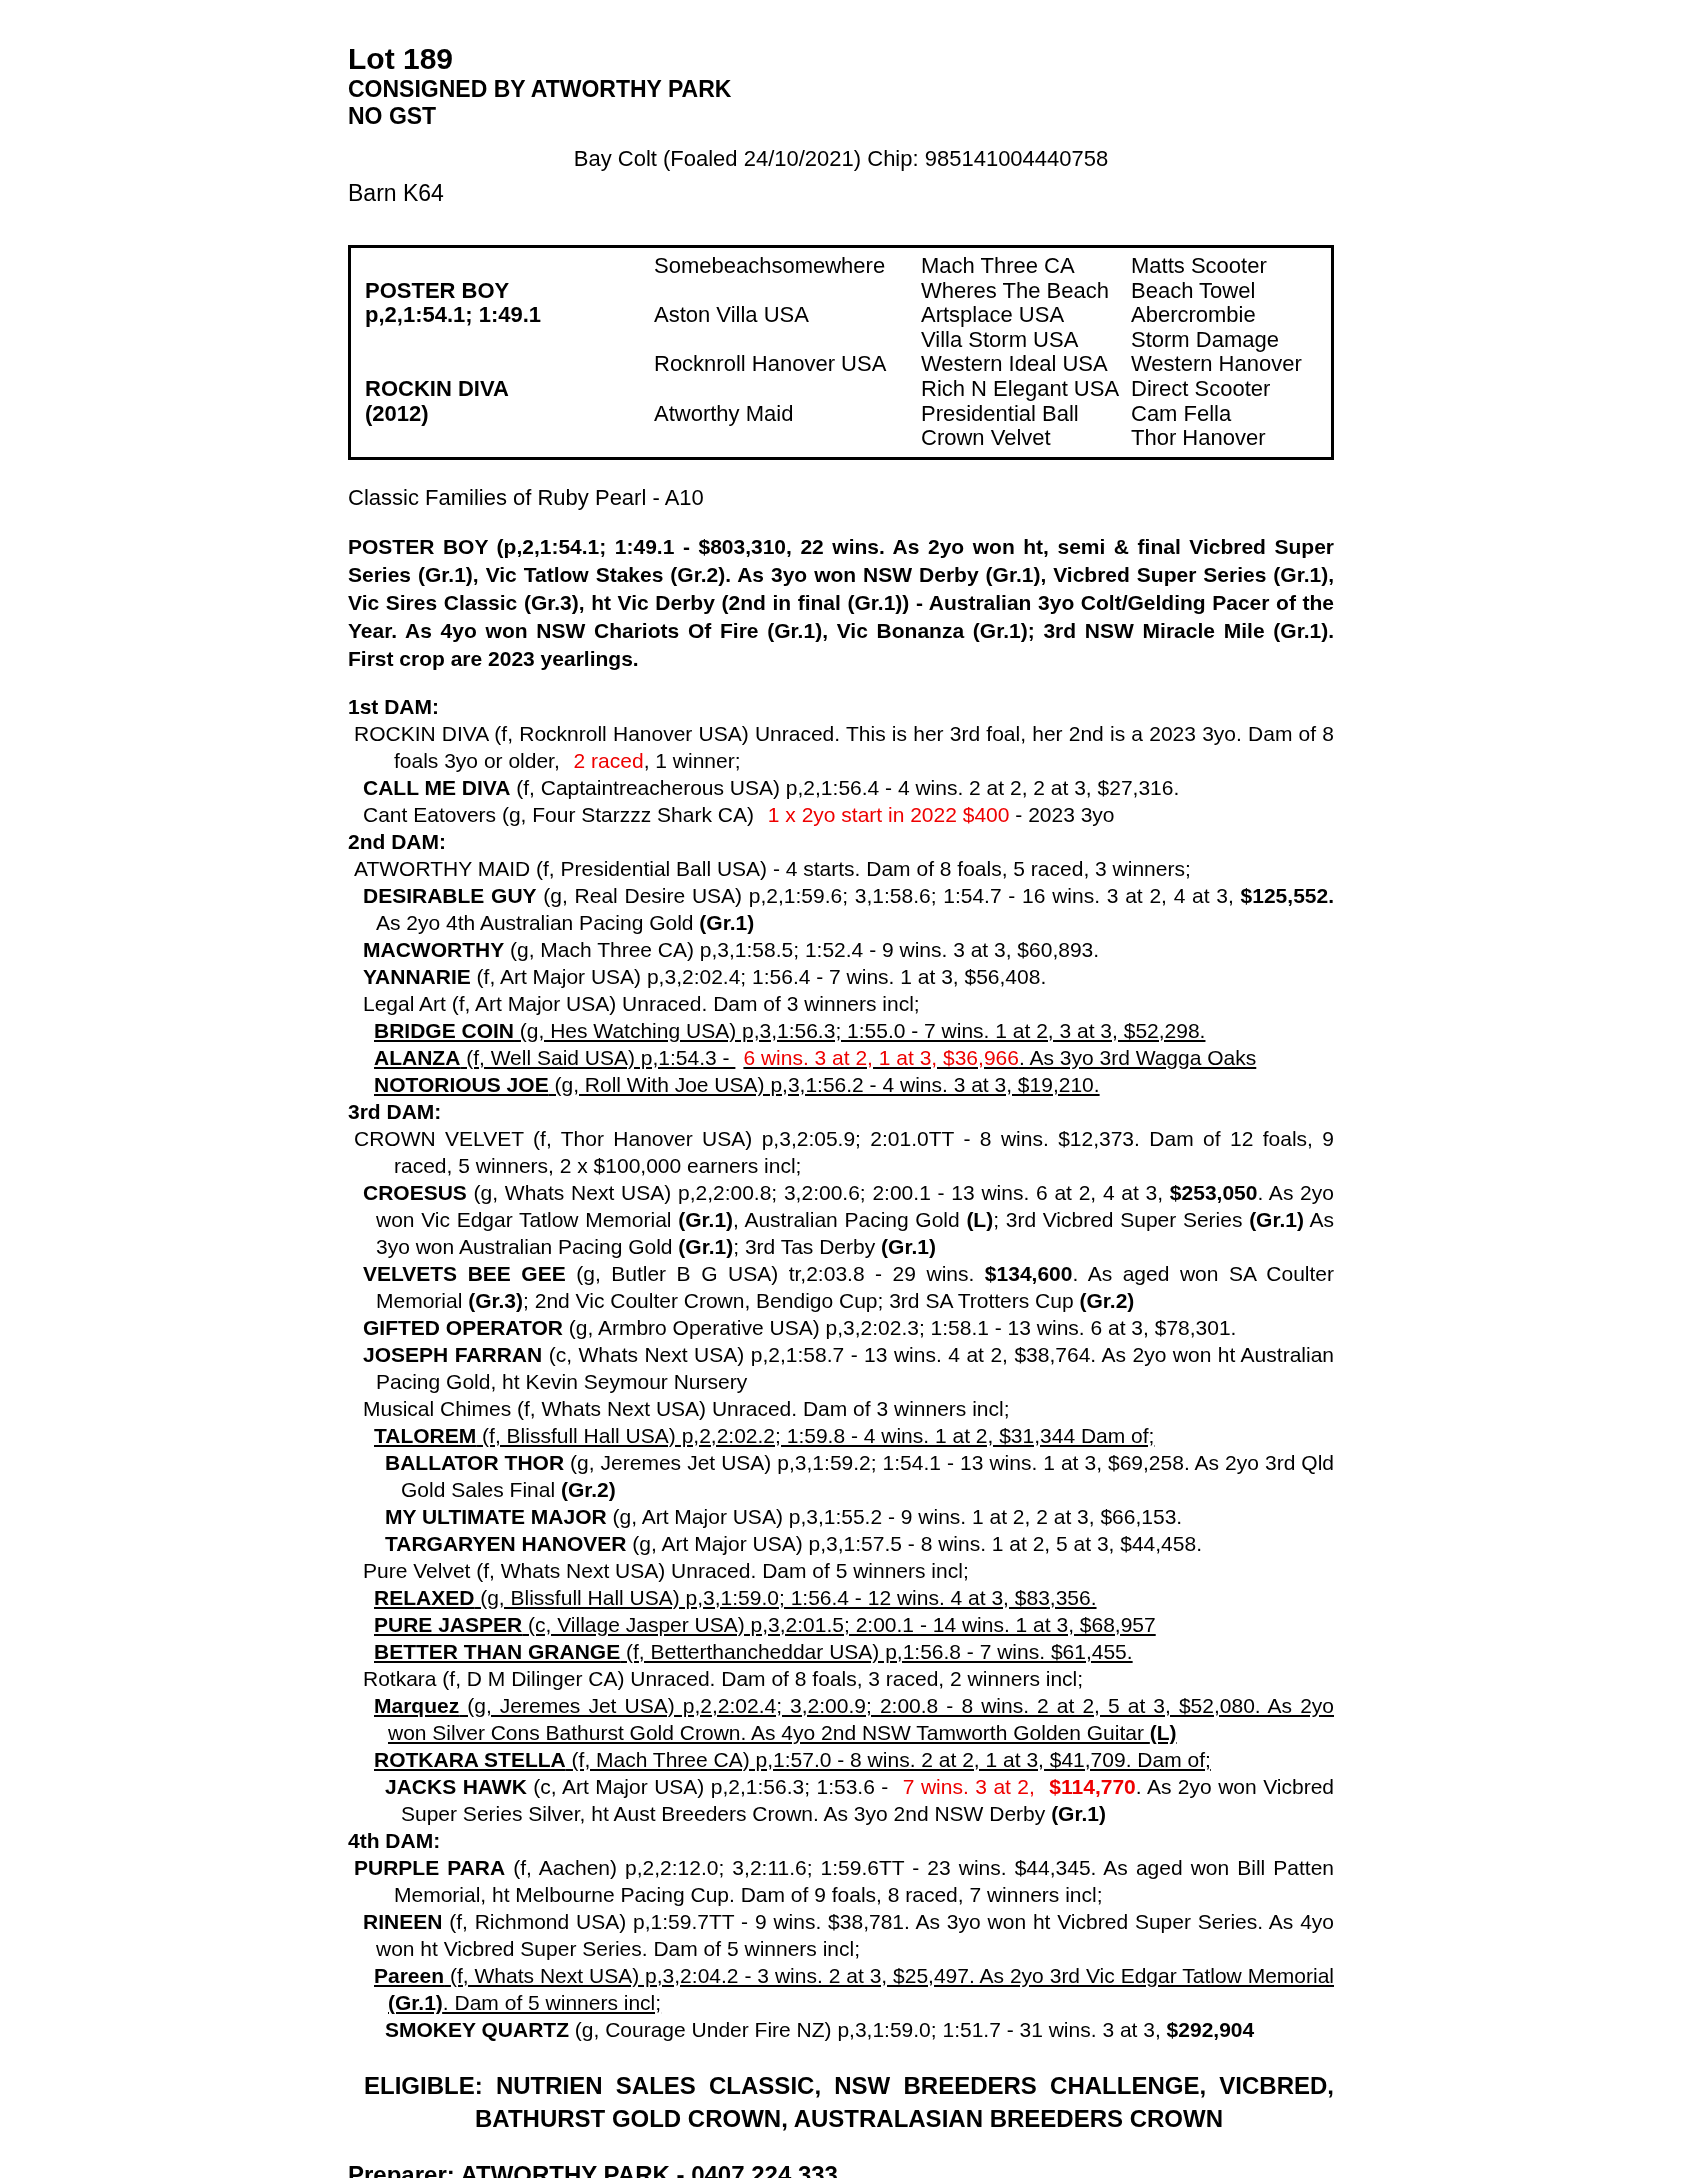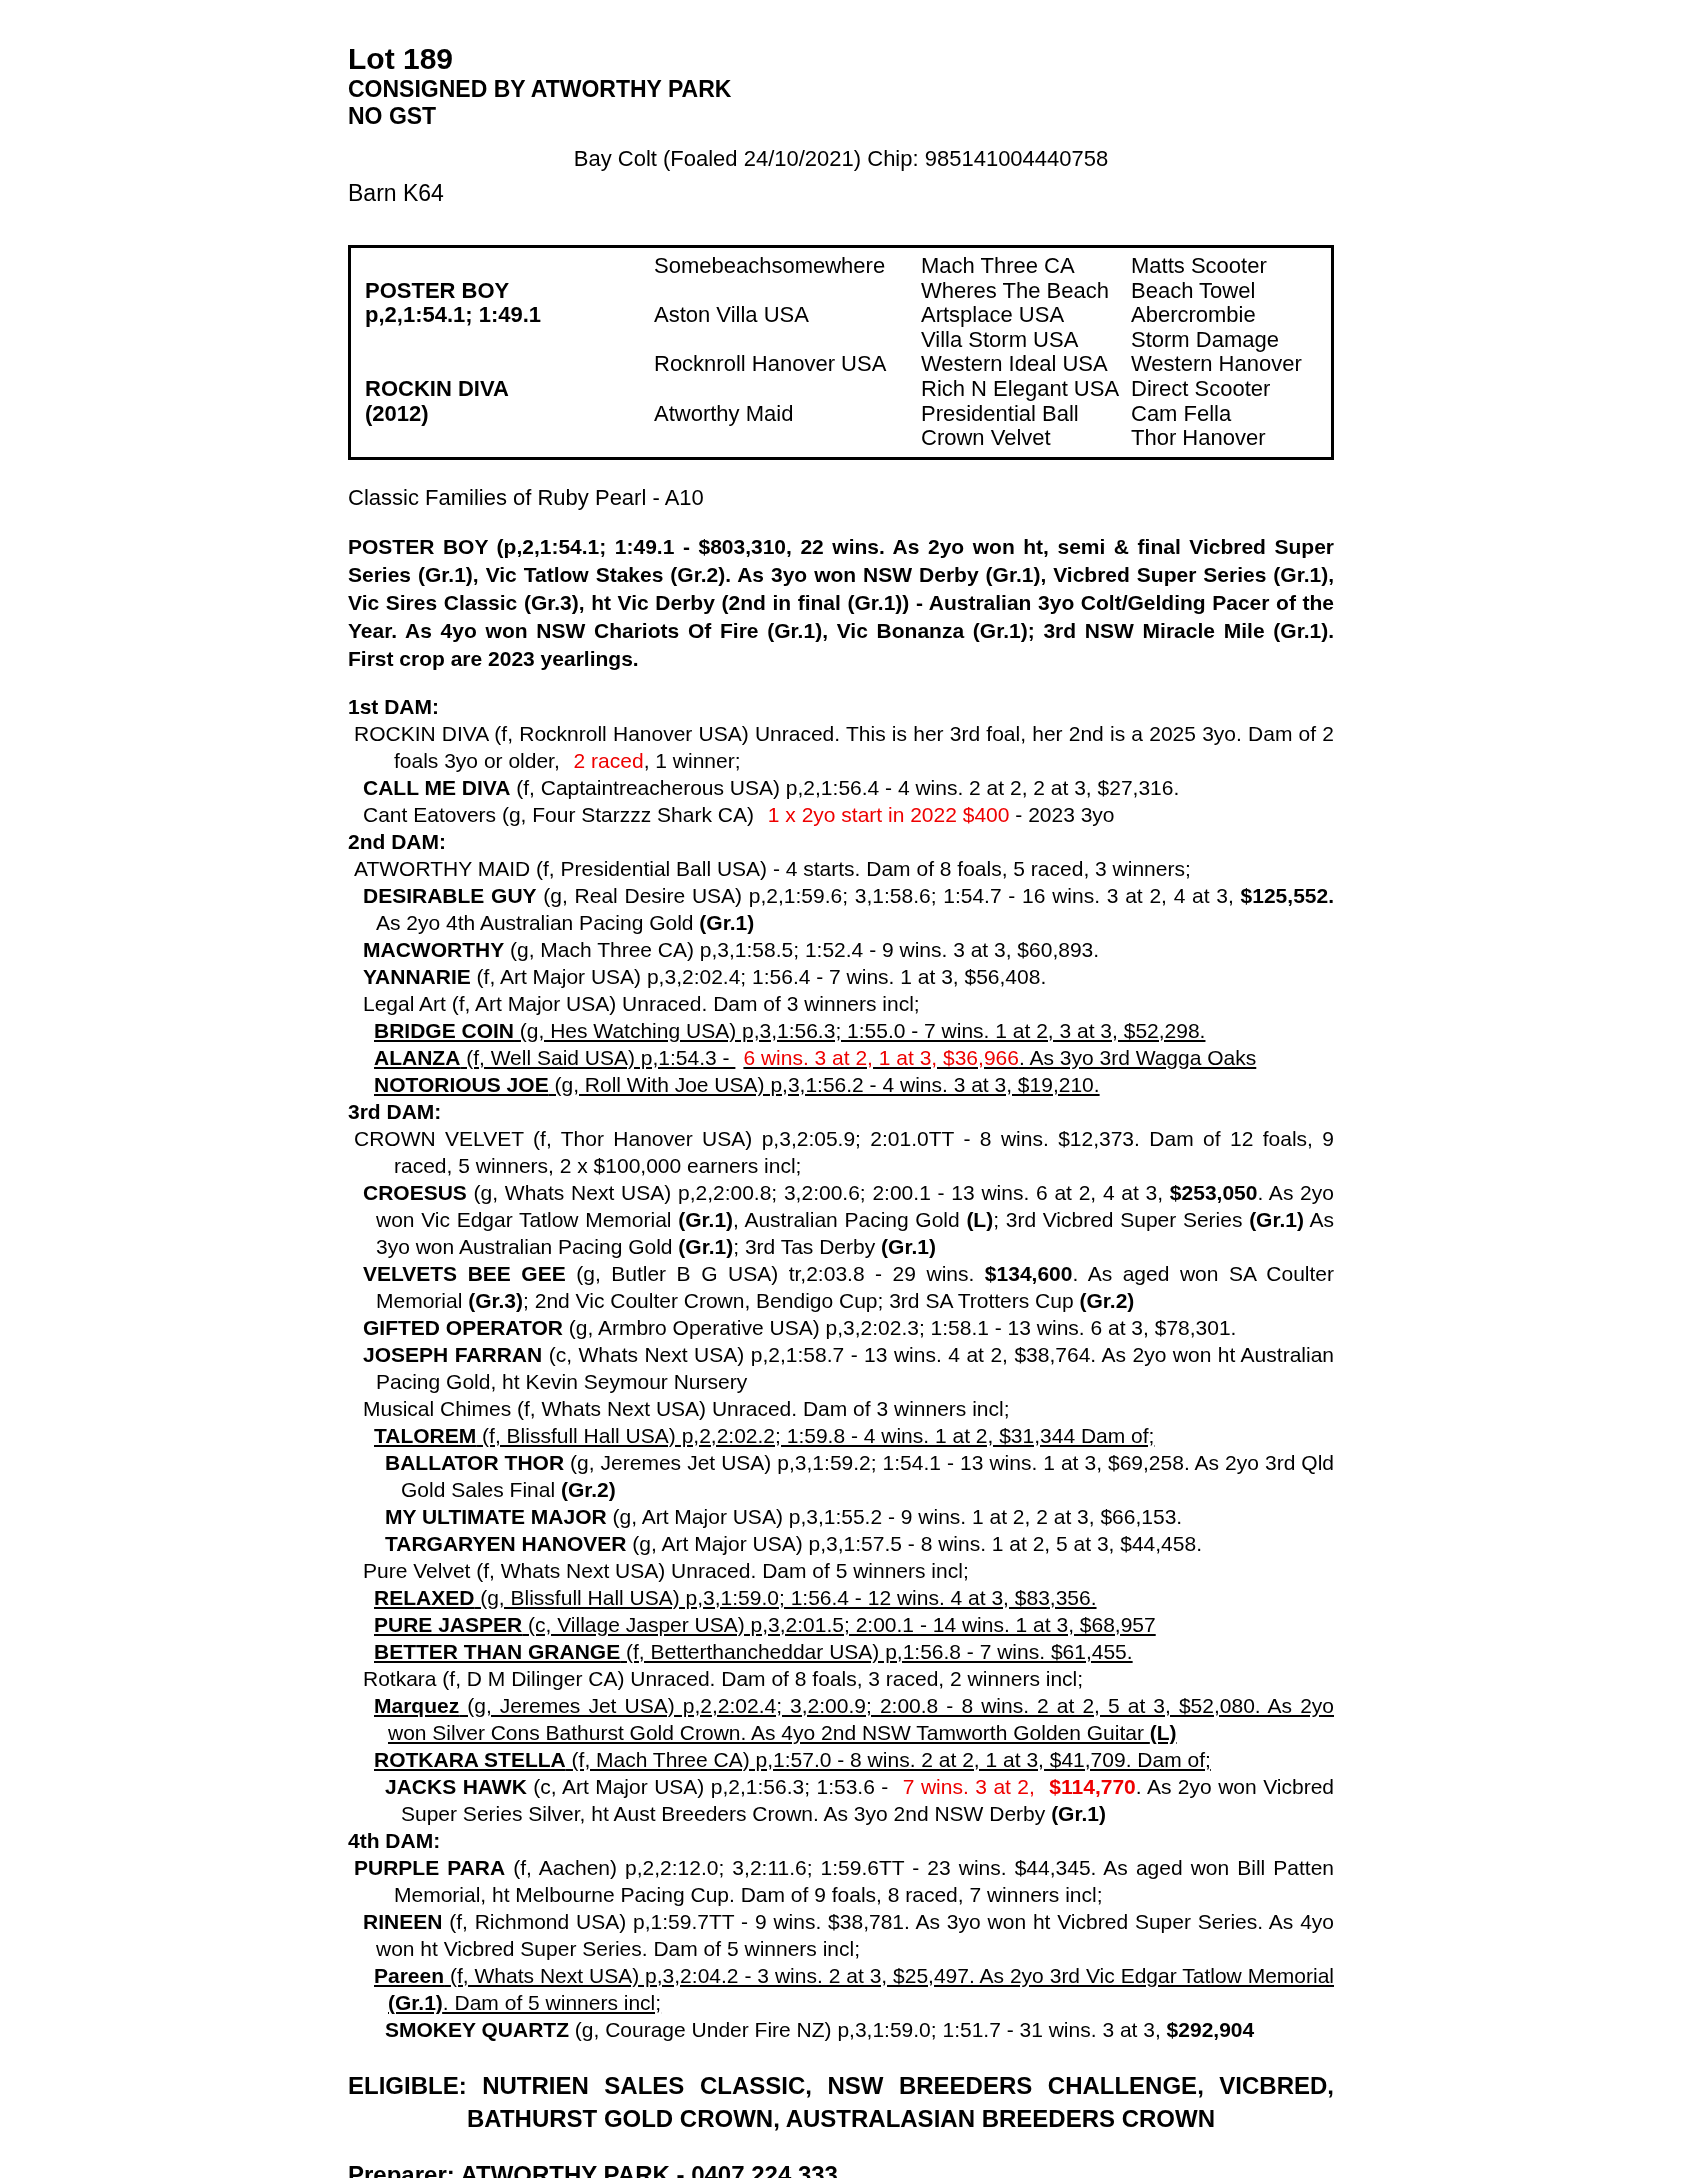--- a/index.html
+++ b/index.html
@@ -33,21 +33,21 @@
   .bl{text-align:justify;}
   .lv0{padding-left:0;}
   .lv1{padding-left:46px;text-indent:-40px;}
   .lv2{padding-left:28px;text-indent:-13px;}
   .lv3{padding-left:40px;text-indent:-14px;text-decoration:underline;}
   .lv4{padding-left:53px;text-indent:-16px;}
   .b{font-weight:bold;}
   .r{color:#ee0000;margin-left:8px;}
 
   .eligible{margin-top:26px;font-size:24px;line-height:33px;font-weight:bold;
-            text-align:justify;text-align-last:center;}
+            text-align:justify;text-align-last:center;margin-left:16px;}
   .preparer{margin-top:26px;font-size:24px;font-weight:bold;}
   .purchline{margin-top:30px;font-size:21px;white-space:nowrap;overflow:hidden;}
 </style>
 </head>
 <body>
 
 <div class="page">
   <div class="content">
 
     <div class="hdr-row1">
@@ -87,21 +87,21 @@
       <div class="pc" style="grid-column:4;grid-row:7">Cam Fella</div>
       <div class="pc" style="grid-column:4;grid-row:8">Thor Hanover</div>
     </div>
 
     <div class="family">Classic Families of Ruby Pearl - A10</div>
 
     <div class="sire-para">POSTER BOY (p,2,1:54.1; 1:49.1 - $803,310, 22 wins. As 2yo won ht, semi &amp; final Vicbred Super Series (Gr.1), Vic Tatlow Stakes (Gr.2). As 3yo won NSW Derby (Gr.1), Vicbred Super Series (Gr.1), Vic Sires Classic (Gr.3), ht Vic Derby (2nd in final (Gr.1)) - Australian 3yo Colt/Gelding Pacer of the Year. As 4yo won NSW Chariots Of Fire (Gr.1), Vic Bonanza (Gr.1); 3rd NSW Miracle Mile (Gr.1). First crop are 2023 yearlings.</div>
 
     <div class="body-lines">
         <div class="bl lv0"><span class="b ">1st DAM:</span></div>
-        <div class="bl lv1"><span class="">ROCKIN DIVA (f, Rocknroll Hanover USA) Unraced. This is her 3rd foal, her 2nd is a 2025 3yo. Dam of 2 foals 3yo or older, </span><span class="r">2 raced</span><span class="">, 1 winner;</span></div>
+        <div class="bl lv1"><span class="">ROCKIN DIVA (f, Rocknroll Hanover USA) Unraced. This is her 3rd foal, her 2nd is a 2023 3yo. Dam of 8 foals 3yo or older, </span><span class="r">2 raced</span><span class="">, 1 winner;</span></div>
         <div class="bl lv2"><span class="b ">CALL ME DIVA</span><span class=""> (f, Captaintreacherous USA) p,2,1:56.4 - 4 wins. 2 at 2, 2 at 3, $27,316.</span></div>
         <div class="bl lv2"><span class="">Cant Eatovers (g, Four Starzzz Shark CA) </span><span class="r">1 x 2yo start in 2022 $400</span><span class=""> - 2023 3yo</span></div>
         <div class="bl lv0"><span class="b ">2nd DAM:</span></div>
         <div class="bl lv1"><span class="">ATWORTHY MAID (f, Presidential Ball USA) - 4 starts. Dam of 8 foals, 5 raced, 3 winners;</span></div>
         <div class="bl lv2"><span class="b ">DESIRABLE GUY</span><span class=""> (g, Real Desire USA) p,2,1:59.6; 3,1:58.6; 1:54.7 - 16 wins. 3 at 2, 4 at 3, </span><span class="b ">$125,552.</span><span class=""> As 2yo 4th Australian Pacing Gold </span><span class="b ">(Gr.1)</span></div>
         <div class="bl lv2"><span class="b ">MACWORTHY</span><span class=""> (g, Mach Three CA) p,3,1:58.5; 1:52.4 - 9 wins. 3 at 3, $60,893.</span></div>
         <div class="bl lv2"><span class="b ">YANNARIE</span><span class=""> (f, Art Major USA) p,3,2:02.4; 1:56.4 - 7 wins. 1 at 3, $56,408.</span></div>
         <div class="bl lv2"><span class="">Legal Art (f, Art Major USA) Unraced. Dam of 3 winners incl;</span></div>
         <div class="bl lv3"><span class="b ">BRIDGE COIN</span><span class=""> (g, Hes Watching USA) p,3,1:56.3; 1:55.0 - 7 wins. 1 at 2, 3 at 3, $52,298.</span></div>
         <div class="bl lv3"><span class="b ">ALANZA</span><span class=""> (f, Well Said USA) p,1:54.3 - </span><span class="r">6 wins. 3 at 2, 1 at 3, $36,966</span><span class="">. As 3yo 3rd Wagga Oaks</span></div>

